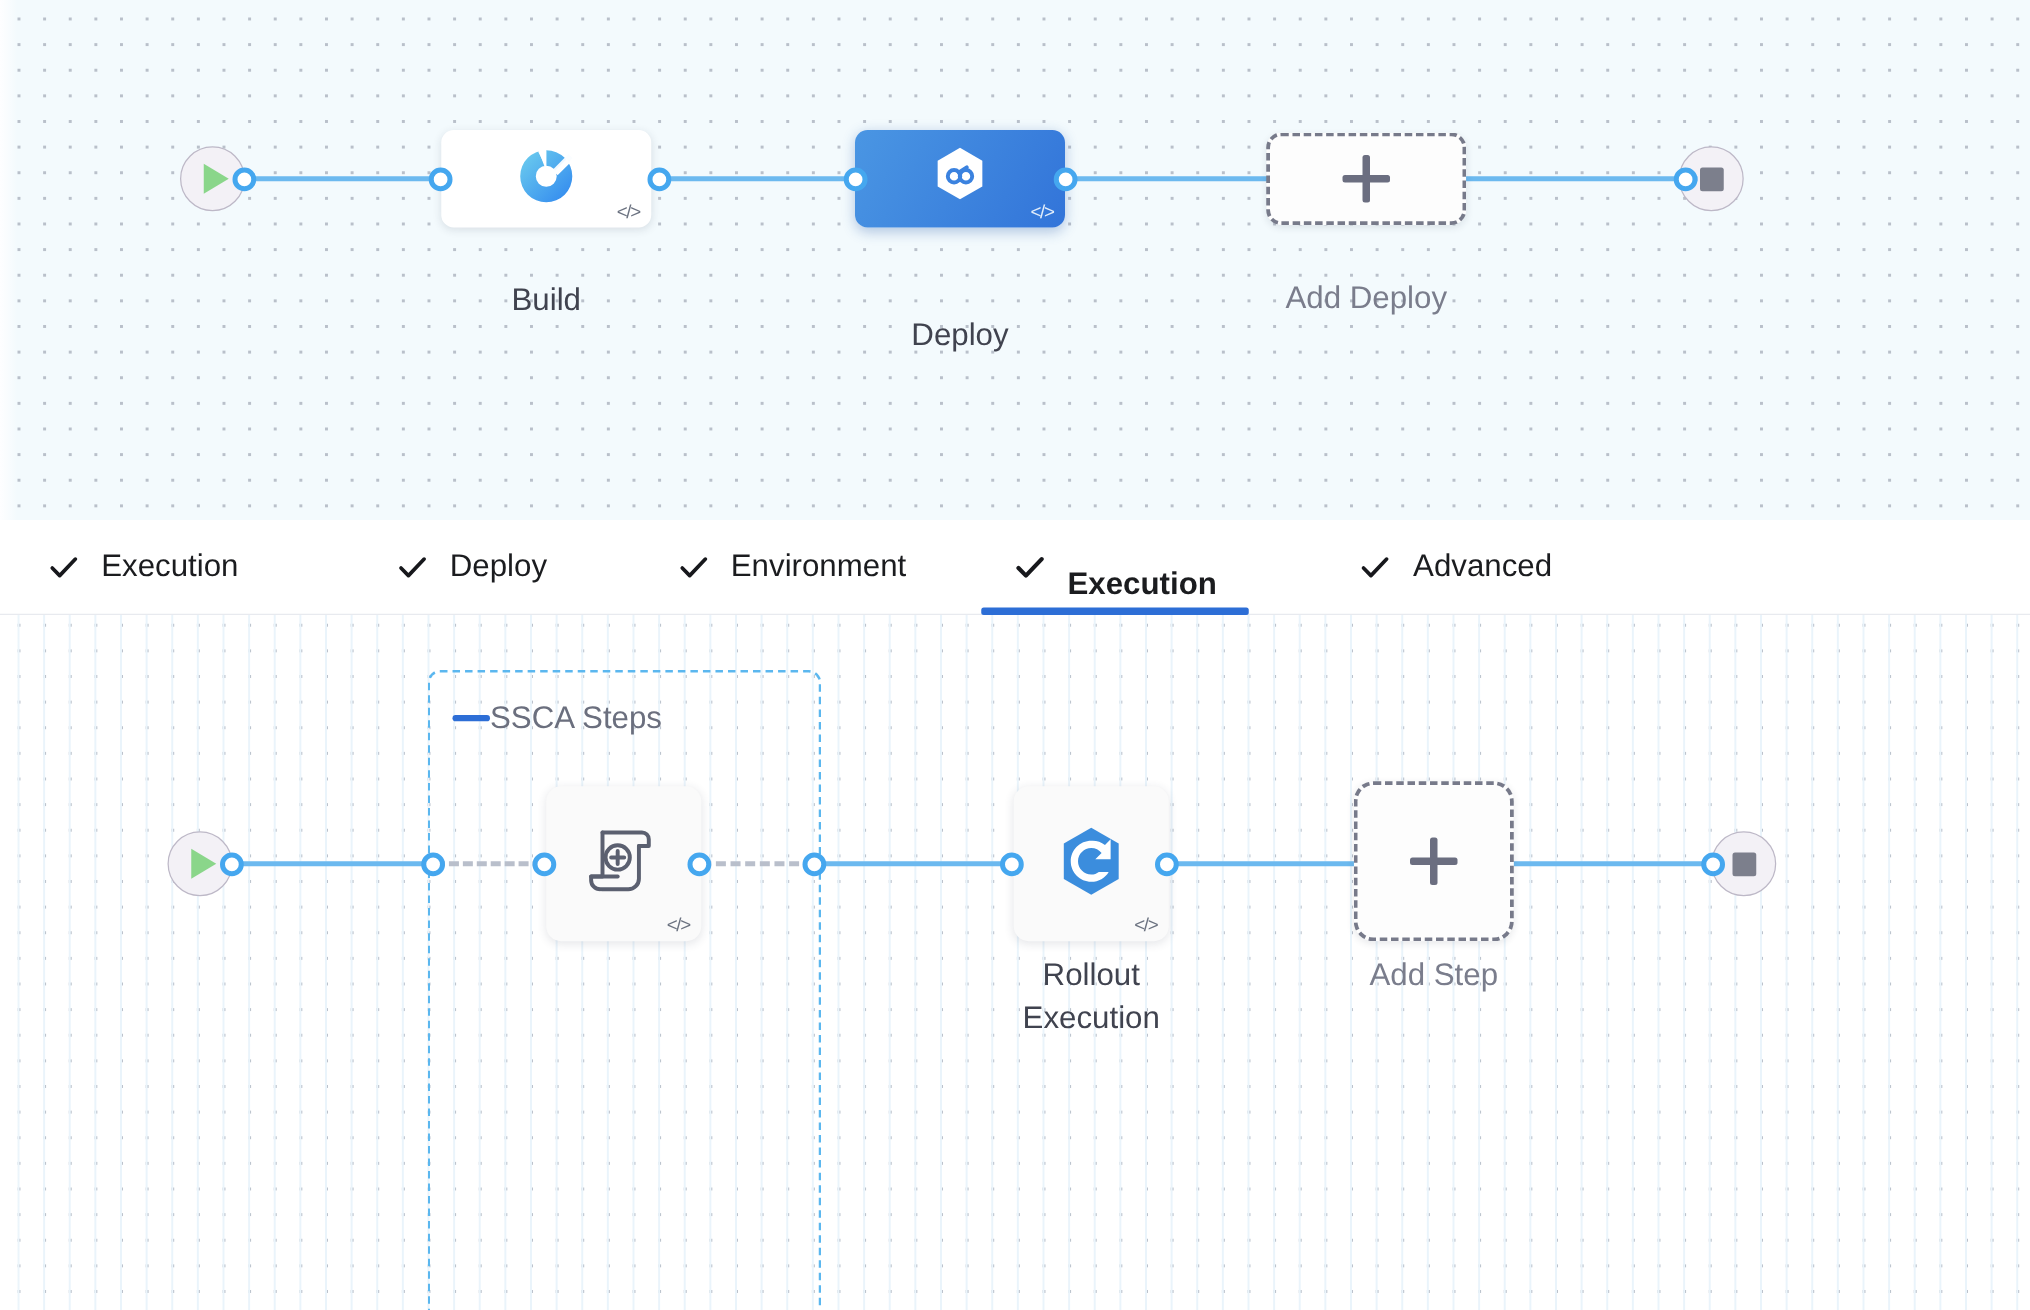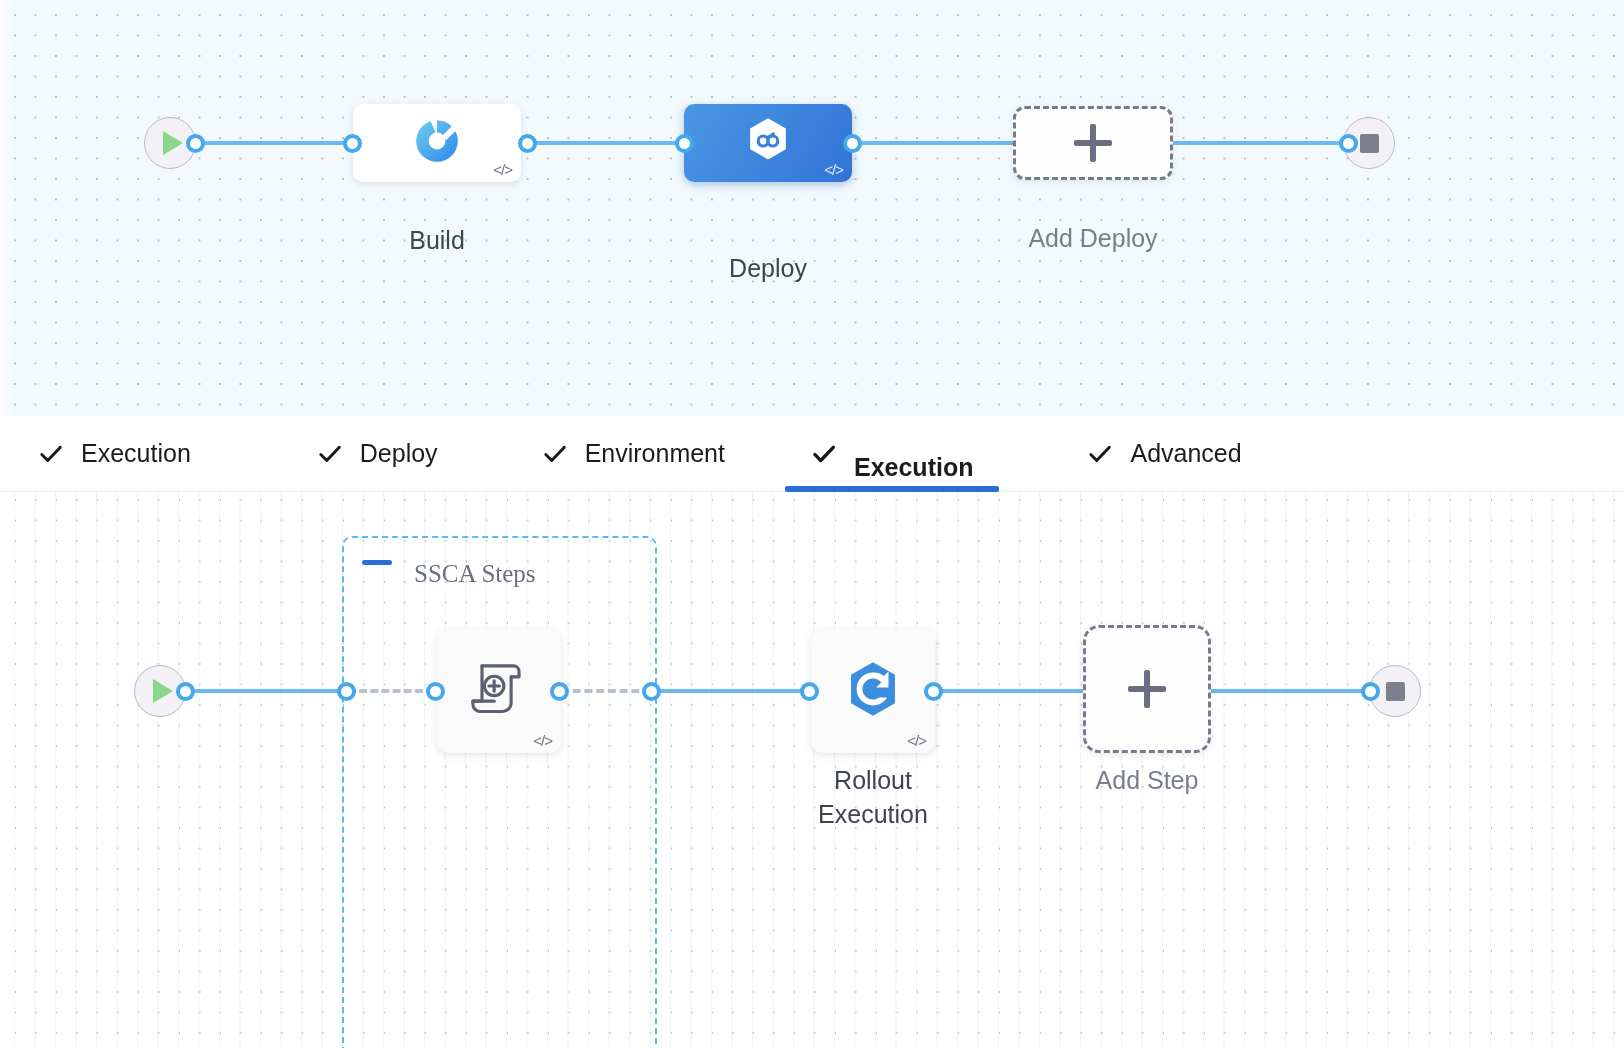--- a/index.html
+++ b/index.html
@@ -162,23 +162,22 @@
   .node-label.muted { color: #7a7d8c; }
 
   
   .group-box {
     position: absolute;
     border: 2.5px dashed #5bb7ef; border-radius: 10px;
     background: rgba(255,255,255,0.0);
     z-index: 1;
   }
   .group-header {
-    position: absolute; display: flex; gap: 22px;
+    position: absolute; display: flex; align-items: center; 
     z-index: 3;
-    font-family: Liberation Serif, serif;
   }
   .collapse-dash { width: 30px; height: 5px; background: #2d6ed6; border-radius: 3px; }
   .group-title { font-size: 25px; color: #6b6f7e; white-space: nowrap; }
 </style>
 </head>
 <body>
 
 <div class="app">
 
   <div class="stage-canvas">

